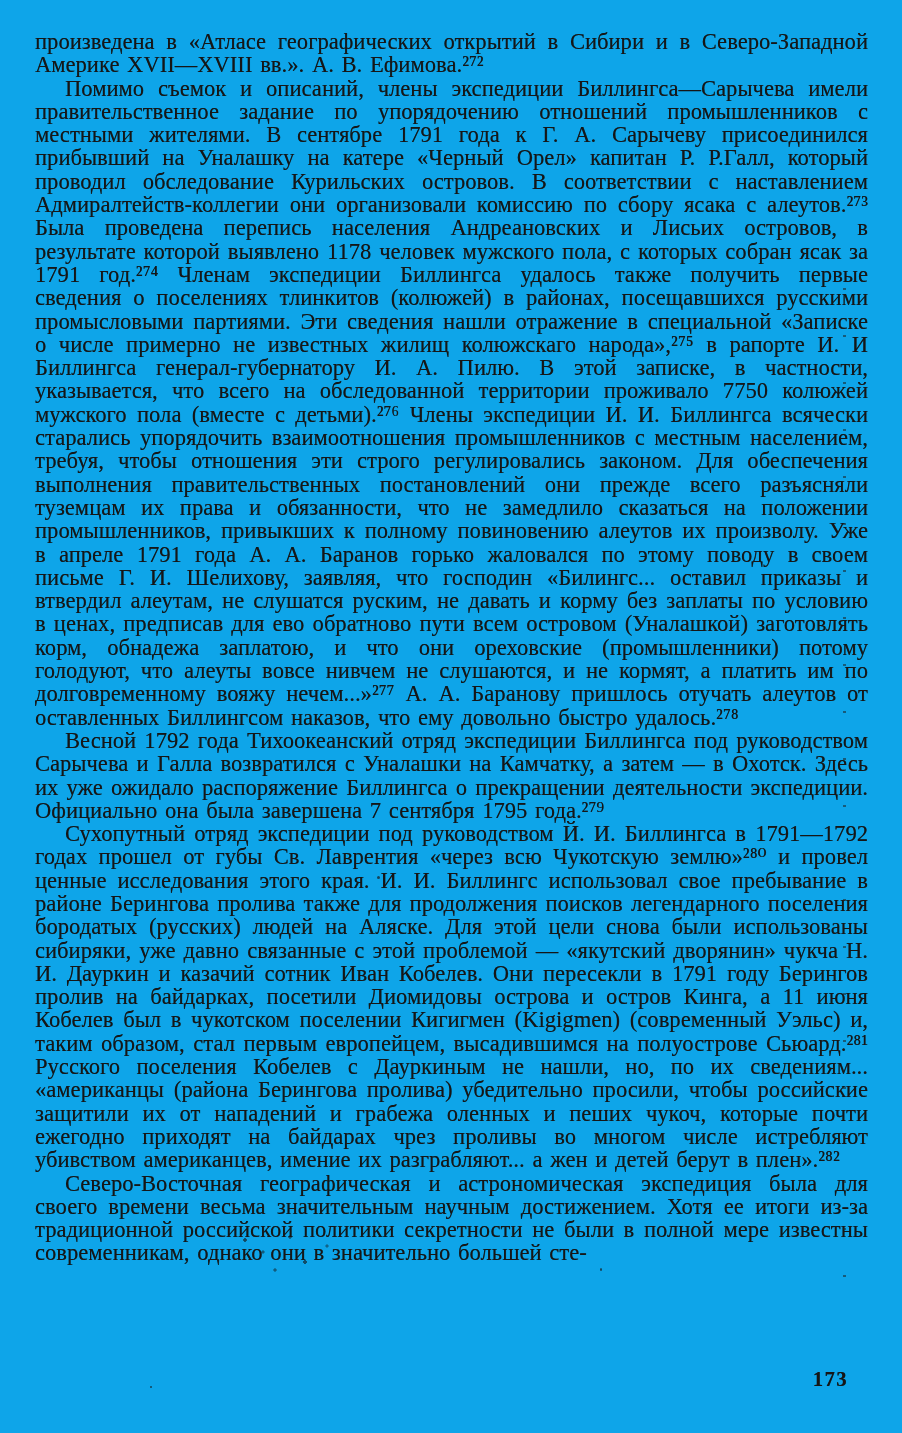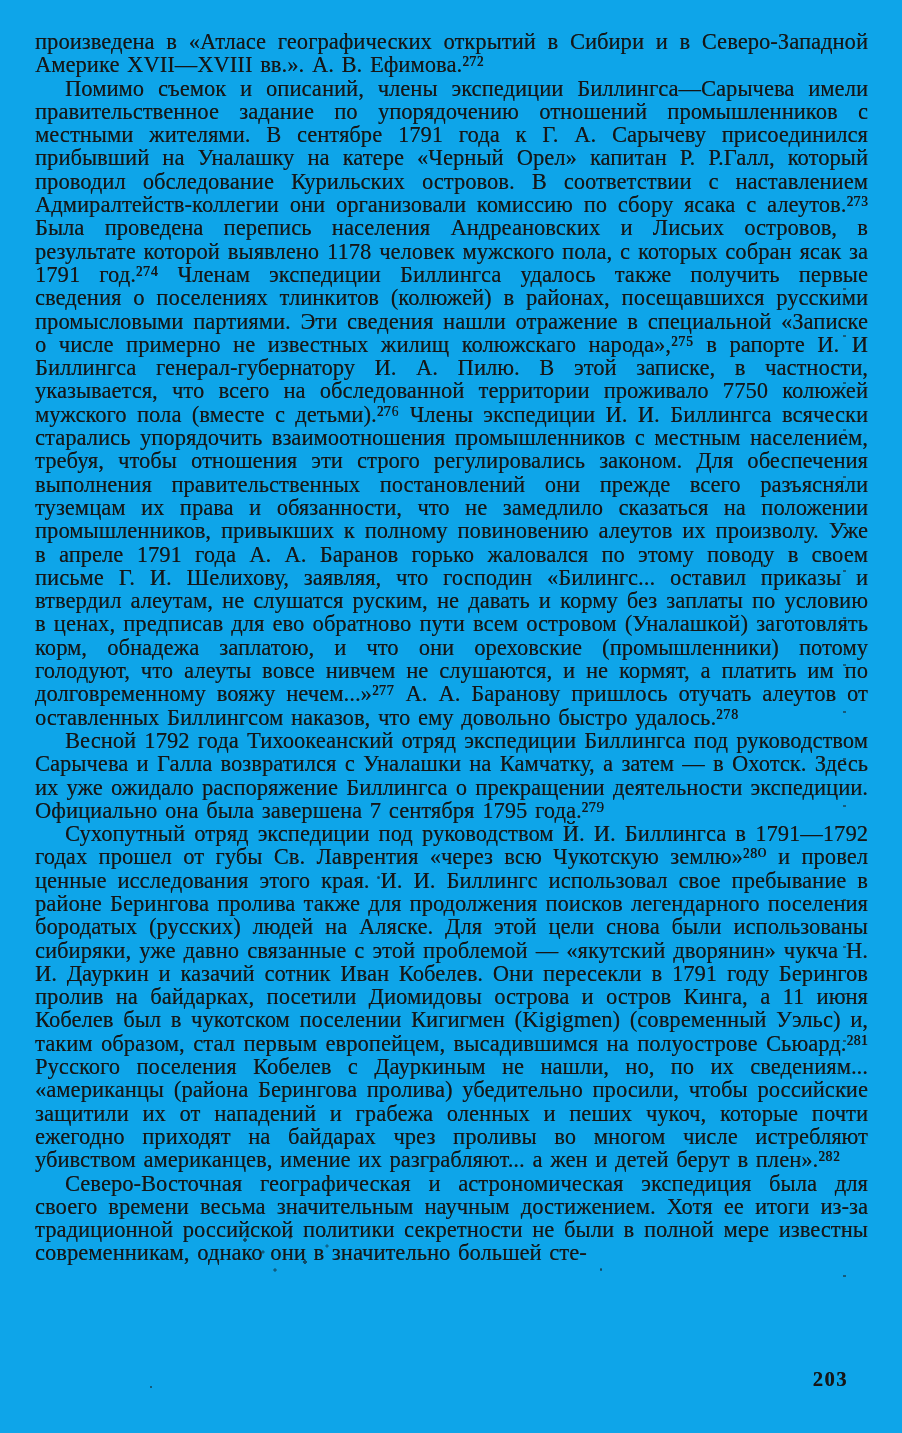--- a/index.html
+++ b/index.html
@@ -84,21 +84,21 @@
 <div class="sheet">
 
   <div class="textblock">
     <p class="para">произведена в «Атласе географических открытий в Сибири и в Северо-Западной Америке XVII—XVIII вв.». А. В. Ефимова.²⁷²</p>
     <p class="para indent">Помимо съемок и описаний, члены экспедиции Биллингса—Сарычева имели правительственное задание по упорядочению отношений промышленников с местными жителями. В сентябре 1791 года к Г. А. Сарычеву присоединился прибывший на Уналашку на катере «Черный Орел» капитан Р. Р.Галл, который проводил обследование Курильских островов. В соответствии с наставлением Адмиралтейств-коллегии они организовали комиссию по сбору ясака с алеутов.²⁷³ Была проведена перепись населения Андреановских и Лисьих островов, в результате которой выявлено 1178 человек мужского пола, с которых собран ясак за 1791 год.²⁷⁴ Членам экспедиции Биллингса удалось также получить первые сведения о поселениях тлинкитов (колюжей) в районах, посещавшихся русскими промысловыми партиями. Эти сведения нашли отражение в специальной «Записке о числе примерно не известных жилищ колюжскаго народа»,²⁷⁵ в рапорте И. И Биллингса генерал-губернатору И. А. Пилю. В этой записке, в частности, указывается, что всего на обследованной территории проживало 7750 колюжей мужского пола (вместе с детьми).²⁷⁶ Члены экспедиции И. И. Биллингса всячески старались упорядочить взаимоотношения промышленников с местным населением, требуя, чтобы отношения эти строго регулировались законом. Для обеспечения выполнения правительственных постановлений они прежде всего разъясняли туземцам их права и обязанности, что не замедлило сказаться на положении промышленников, привыкших к полному повиновению алеутов их произволу. Уже в апреле 1791 года А. А. Баранов горько жаловался по этому поводу в своем письме Г. И. Шелихову, заявляя, что господин «Билингс... оставил приказы и втвердил алеутам, не слушатся руским, не давать и корму без заплаты по условию в ценах, предписав для ево обратново пути всем островом (Уналашкой) заготовлять корм, обнадежа заплатою, и что они ореховские (промышленники) потому голодуют, что алеуты вовсе нивчем не слушаются, и не кормят, а платить им по долговременному вояжу нечем...»²⁷⁷ А. А. Баранову пришлось отучать алеутов от оставленных Биллингсом наказов, что ему довольно быстро удалось.²⁷⁸</p>
     <p class="para indent">Весной 1792 года Тихоокеанский отряд экспедиции Биллингса под руководством Сарычева и Галла возвратился с Уналашки на Камчатку, а затем — в Охотск. Здесь их уже ожидало распоряжение Биллингса о прекращении деятельности экспедиции. Официально она была завершена 7 сентября 1795 года.²⁷⁹</p>
     <p class="para indent">Сухопутный отряд экспедиции под руководством Й. И. Биллингса в 1791—1792 годах прошел от губы Св. Лаврентия «через всю Чукотскую землю»²⁸⁰ и провел ценные исследования этого края. И. И. Биллингс использовал свое пребывание в районе Берингова пролива также для продолжения поисков легендарного поселения бородатых (русских) людей на Аляске. Для этой цели снова были использованы сибиряки, уже давно связанные с этой проблемой — «якутский дворянин» чукча Н. И. Дауркин и казачий сотник Иван Кобелев. Они пересекли в 1791 году Берингов пролив на байдарках, посетили Диомидовы острова и остров Кинга, а 11 июня Кобелев был в чукотском поселении Кигигмен (Kigigmen) (современный Уэльс) и, таким образом, стал первым европейцем, высадившимся на полуострове Сьюард.²⁸¹ Русского поселения Кобелев с Дауркиным не нашли, но, по их сведениям... «американцы (района Берингова пролива) убедительно просили, чтобы российские защитили их от нападений и грабежа оленных и пеших чукоч, которые почти ежегодно приходят на байдарах чрез проливы во многом числе истребляют убивством американцев, имение их разграбляют... а жен и детей берут в плен».²⁸²</p>
     <p class="para indent">Северо-Восточная географическая и астрономическая экспедиция была для своего времени весьма значительным научным достижением. Хотя ее итоги из-за традиционной российской политики секретности не были в полной мере известны современникам, однако они в значительно большей сте-</p>
   </div>
 
-  <div class="page-number">203</div>
+  <div class="page-number">173</div>
 
   <div class="edge-dots"></div>
   <div class="smudge-cluster"></div>
   <div class="speck" style="left:377px; top:876px; width:3px; height:3px;"></div>
   <div class="speck" style="left:150px; top:1386px; width:2px; height:2px;"></div>
   <div class="speck" style="left:600px; top:1268px; width:2px; height:3px;"></div>
 
 </div>
 
 </body></html>

